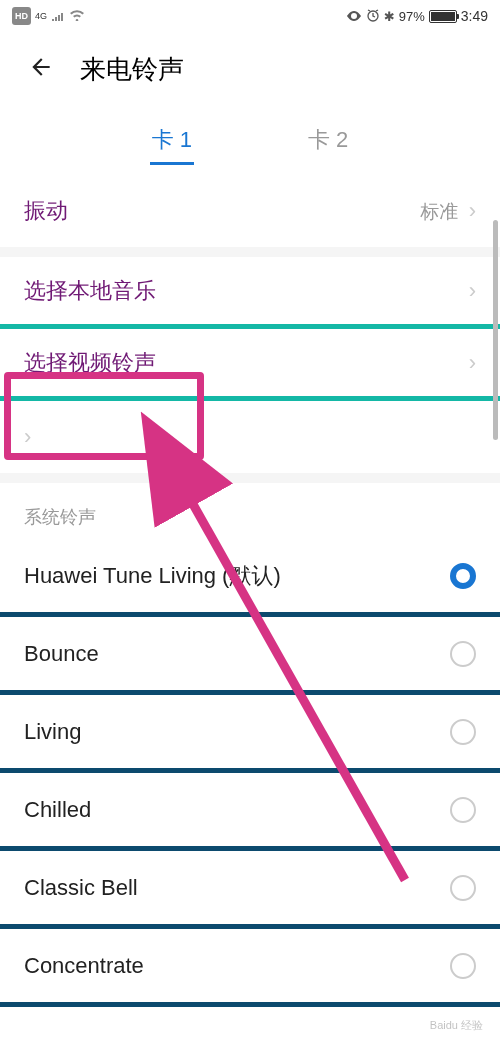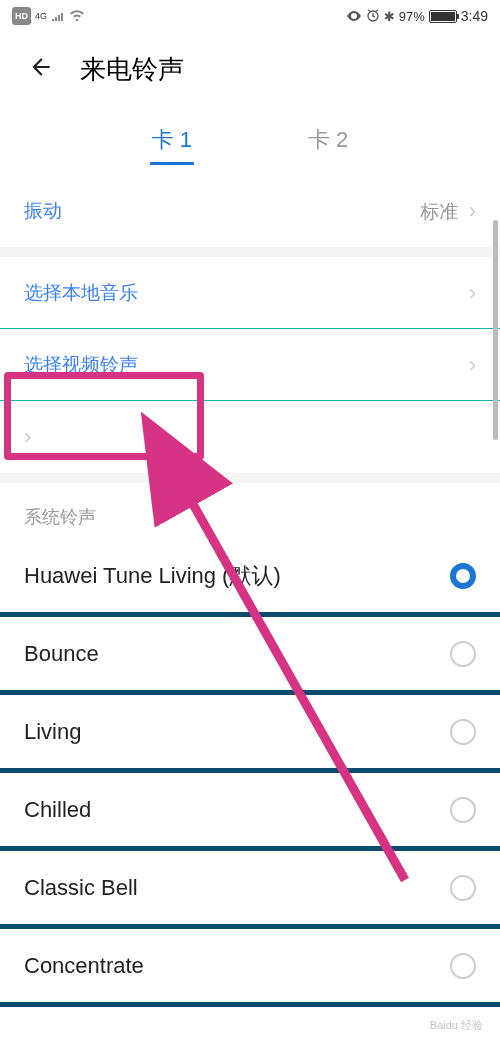--- a/index.html
+++ b/index.html
@@ -117,29 +117,29 @@
     .section-gap {
       height: 10px;
       background: #f5f5f5;
     }
     .list-item {
       display: flex;
       align-items: center;
       justify-content: space-between;
       padding: 0 24px;
       height: 72px;
-      border-bottom: 1px solid #14b8a6;
+      border-bottom: 5px solid #14b8a6;
       cursor: pointer;
     }
     .list-item:last-child {
       border-bottom: none;
     }
     .item-label {
-      font-size: 19px;
-      color: #3b82f6;
+      font-size: 22px;
+      color: #701a75;
     }
     .item-value {
       font-size: 19px;
       color: #999;
       margin-right: 6px;
     }
     .chevron {
       color: #ccc;
       font-size: 22px;
     }

